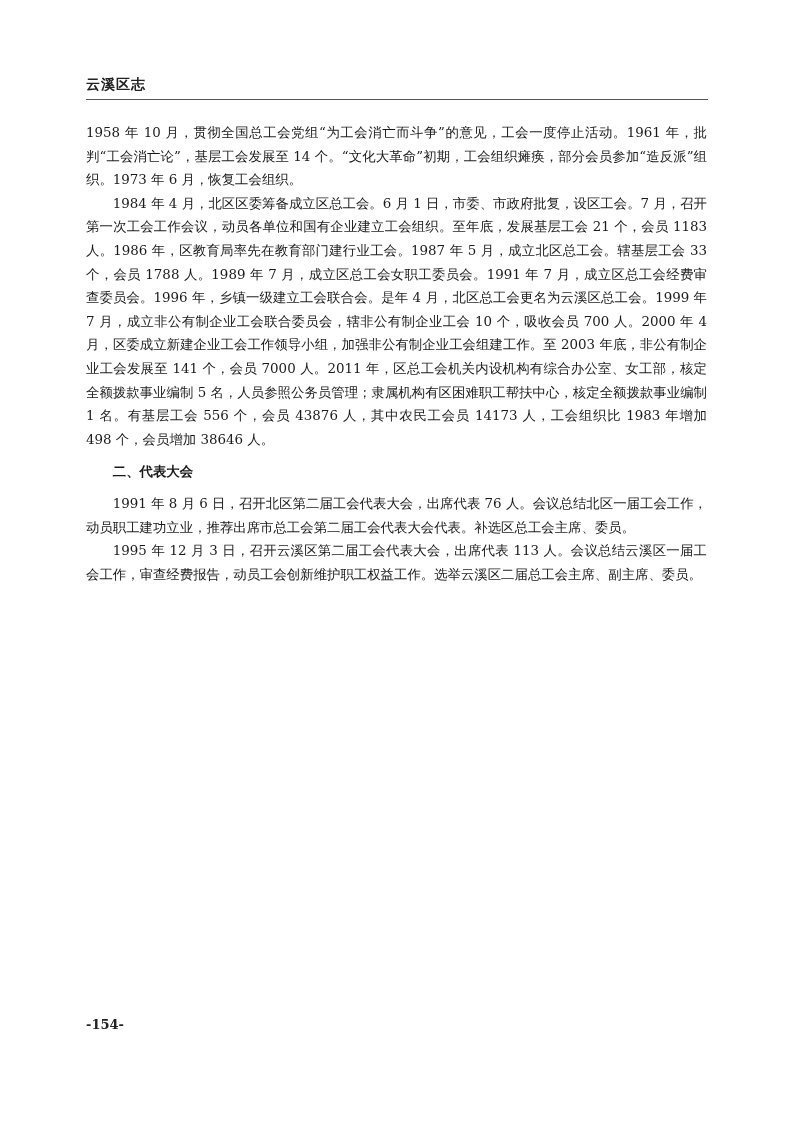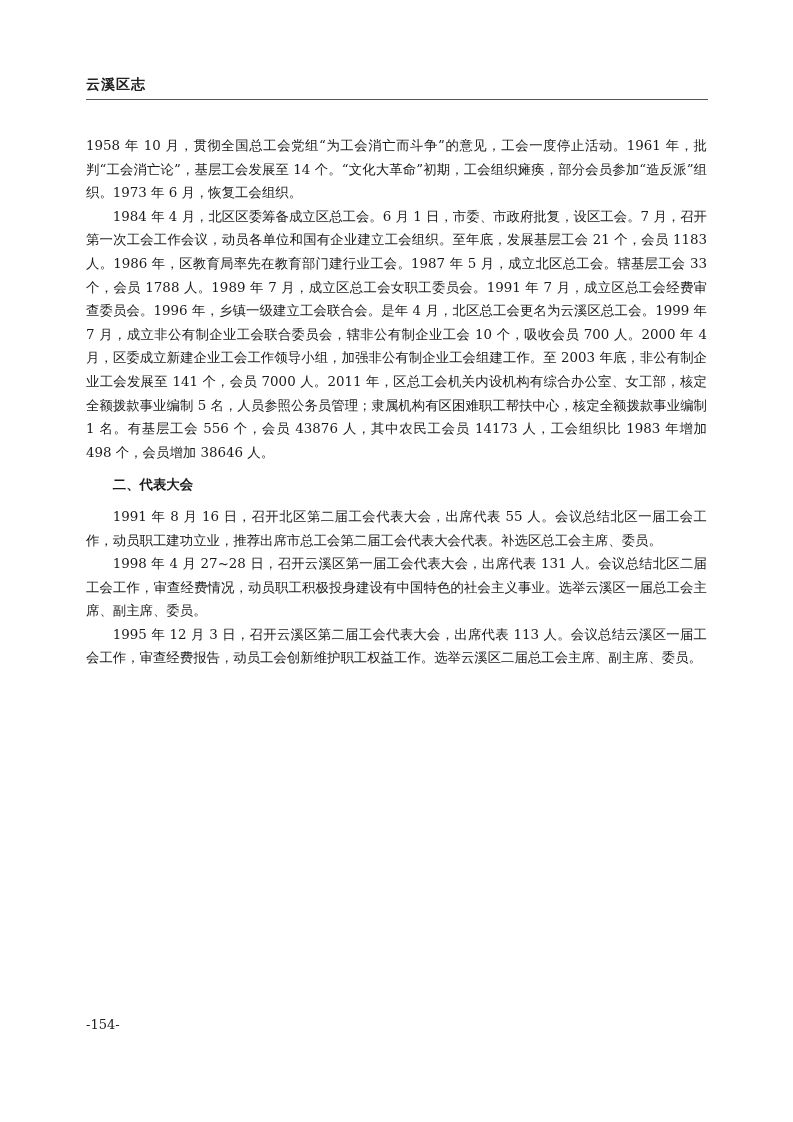--- a/index.html
+++ b/index.html
@@ -16,41 +16,40 @@
     .head-rule {
       position: absolute; left: 86px; top: 99px; width: 622px; height: 0;
       border-top: 1.2px solid #555;
     }
     .body-text {
       position: absolute; left: 86px; top: 121px; width: 621px;
       font-size: 13.4px; line-height: 23.6px;
       text-align: justify; text-justify: inter-character;
     }
     .body-text p { margin: 0; text-indent: 2em; }
-    .body-text p.noindent { text-indent: 0; margin-top: 13px; }
+    .body-text p.noindent { text-indent: 0; }
     .body-text h2 {
       margin: 9px 0 8px 0; padding-left: 2em;
       font-family: Liberation Serif, serif;
       font-size: 13.4px; font-weight: bold; line-height: 23.6px;
     }
     .page-number {
       position: absolute; left: 86px; top: 1017px;
-      font-size: 13px; color: #222;
+      font-size: 13px; color: #222; font-weight: bold;
     }
   </style>
 </head>
 <body>
 
 <div class="running-head">云溪区志</div>
 <div class="head-rule"></div>
 
 <div class="body-text">
   <p class="noindent">1958 年 10 月，贯彻全国总工会党组“为工会消亡而斗争”的意见，工会一度停止活动。1961 年，批判“工会消亡论”，基层工会发展至 14 个。“文化大革命”初期，工会组织瘫痪，部分会员参加“造反派”组织。1973 年 6 月，恢复工会组织。</p>
   <p>1984 年 4 月，北区区委筹备成立区总工会。6 月 1 日，市委、市政府批复，设区工会。7 月，召开第一次工会工作会议，动员各单位和国有企业建立工会组织。至年底，发展基层工会 21 个，会员 1183 人。1986 年，区教育局率先在教育部门建行业工会。1987 年 5 月，成立北区总工会。辖基层工会 33 个，会员 1788 人。1989 年 7 月，成立区总工会女职工委员会。1991 年 7 月，成立区总工会经费审查委员会。1996 年，乡镇一级建立工会联合会。是年 4 月，北区总工会更名为云溪区总工会。1999 年 7 月，成立非公有制企业工会联合委员会，辖非公有制企业工会 10 个，吸收会员 700 人。2000 年 4 月，区委成立新建企业工会工作领导小组，加强非公有制企业工会组建工作。至 2003 年底，非公有制企业工会发展至 141 个，会员 7000 人。2011 年，区总工会机关内设机构有综合办公室、女工部，核定全额拨款事业编制 5 名，人员参照公务员管理；隶属机构有区困难职工帮扶中心，核定全额拨款事业编制 1 名。有基层工会 556 个，会员 43876 人，其中农民工会员 14173 人，工会组织比 1983 年增加 498 个，会员增加 38646 人。</p>
 
   <h2>二、代表大会</h2>
-  <p>1991 年 8 月 16 日，召开北区第二届工会代表大会，出席代表 55 人。会议总结北区一届工会工作，动员职工建功立业，推荐出席市总工会第二届工会代表大会代表。补选区总工会主席、委员。</p>
-  <p>1998 年 4 月 27~28 日，召开云溪区第一届工会代表大会，出席代表 131 人。会议总结北区二届工会工作，审查经费情况，动员职工积极投身建设有中国特色的社会主义事业。选举云溪区一届总工会主席、副主席、委员。</p>
+  <p>1991 年 8 月 6 日，召开北区第二届工会代表大会，出席代表 76 人。会议总结北区一届工会工作，动员职工建功立业，推荐出席市总工会第二届工会代表大会代表。补选区总工会主席、委员。</p>
   <p>1995 年 12 月 3 日，召开云溪区第二届工会代表大会，出席代表 113 人。会议总结云溪区一届工会工作，审查经费报告，动员工会创新维护职工权益工作。选举云溪区二届总工会主席、副主席、委员。</p>
 
 </div>
 
 <div class="page-number">-154-</div>
 
 </body></html>

